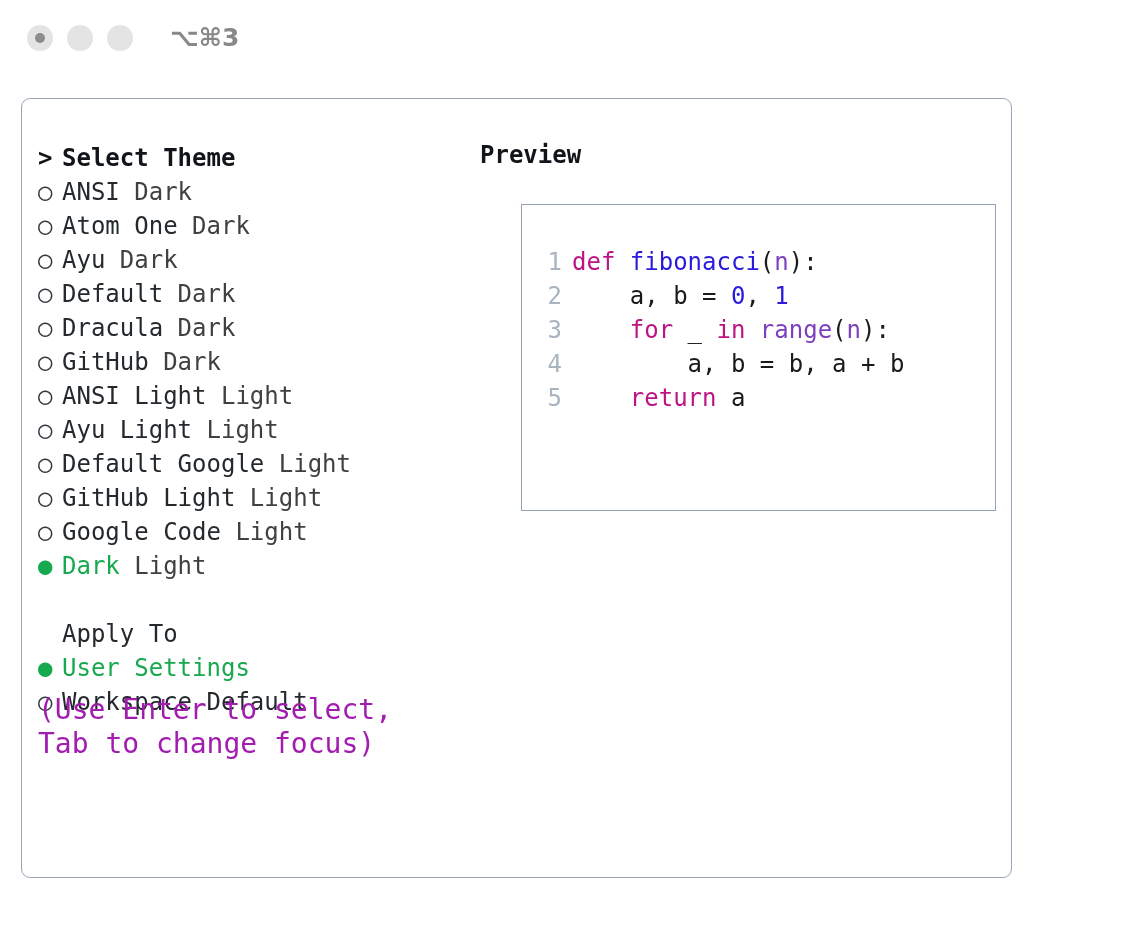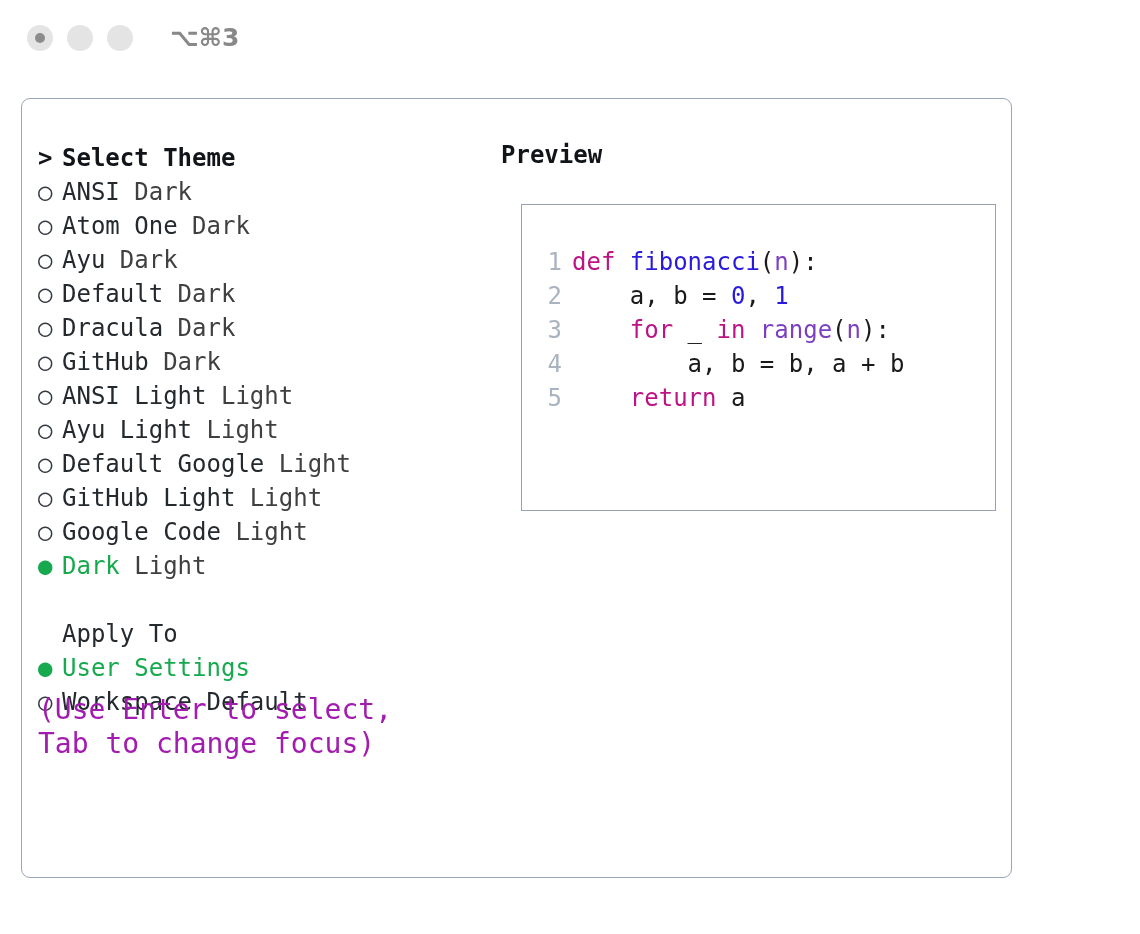--- a/index.html
+++ b/index.html
@@ -115,21 +115,21 @@
     top: 594px;
     width: 420px;
     font-size: 28px;
     line-height: 34px;
     color: #a21caf;
   }
 
   
   #preview-label {
     position: absolute;
-    left: 479px;
+    left: 458px;
     top: 42px;
     font-size: 24px;
     font-weight: bold;
     color: #111418;
   }
   #preview-box {
     position: absolute;
     left: 499px;
     top: 105px;
     width: 475px;

